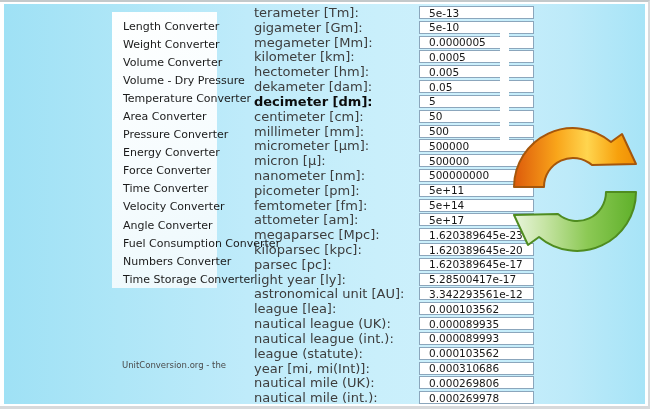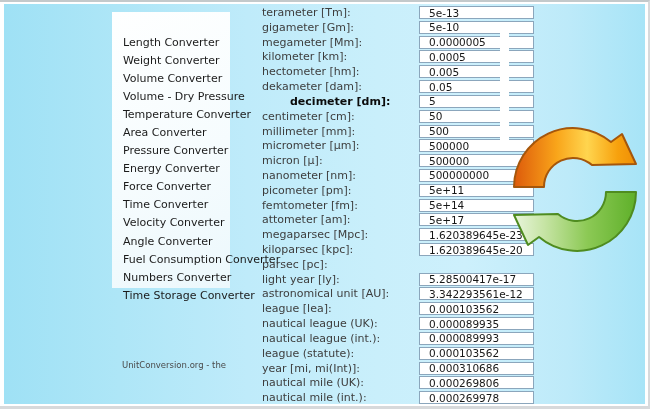--- a/index.html
+++ b/index.html
@@ -15,39 +15,39 @@
   }
 
   .content {
     position:absolute; left:4px; top:2px; right:3px; bottom:2px;
     overflow:hidden;
     background:linear-gradient(90deg,#9fe1f5 0%,#aee6f7 18%,#bfebfa 38%,#c9effb 58%,#cdf0fc 72%,#bdeaf9 88%,#a7e4f7 100%);
   }
 
   
   .menu {
-    position:absolute; left:108px; top:8px; width:118px; height:276px;
+    position:absolute; left:108px; top:8px; width:105px; height:276px;
     background:linear-gradient(155deg,#feffff 0%,#f6fcfe 55%,#ecf8fc 100%);
-    padding-top:22px;
+    padding-top:6px;
   }
   .menu-item {
     height:18.05px; line-height:18.05px;
     padding-left:11px;
     font-size:11px; color:#1b1b1b;
     white-space:nowrap; cursor:pointer;
   }
 
   
   .form { position:absolute; left:246px; top:1px; width:252px; }
   .row { position:relative; height:14.82px; }
   .unit-label {
-    position:absolute; left:12px; top:0; height:14.82px; line-height:15.4px;
-    font-size:11px; color:#3d3d3d; white-space:nowrap;
-  }
-  .unit-label.bold-label { font-weight:bold; color:#0c0c0c;margin-left:28px; }
+    position:absolute; left:4px; top:0; height:14.82px; line-height:15.4px;
+    font-size:13px; color:#3d3d3d; white-space:nowrap;
+  }
+  .unit-label.bold-label { font-weight:bold; color:#0c0c0c; }
   .unit-input {
     position:absolute; left:123px; top:1px; width:115px; height:13px;
     border:1px solid #8ba6bc; background:#ffffff;
     font-family:"DejaVu Sans","Liberation Sans",sans-serif;
     font-size:10.5px; color:#161616; padding:0 1px 0 9px;
     border-radius:0; outline:none;margin-left:46px;
   }
 
   
   .scrollbar {
@@ -186,20 +186,21 @@
           <input class="unit-input" type="text" value="1.620389645e-23" style="">
         </div>
 
         <div class="row">
           <span class="unit-label">kiloparsec [kpc]:</span>
           <input class="unit-input" type="text" value="1.620389645e-20" style="">
         </div>
 
         <div class="row">
           <span class="unit-label">parsec [pc]:</span>
+          <input class="unit-input" type="text" value="1.620389645e-17" style="">
         </div>
 
         <div class="row">
           <span class="unit-label">light year [ly]:</span>
           <input class="unit-input" type="text" value="5.28500417e-17" style="">
         </div>
 
         <div class="row">
           <span class="unit-label">astronomical unit [AU]:</span>
           <input class="unit-input" type="text" value="3.342293561e-12" style="">

